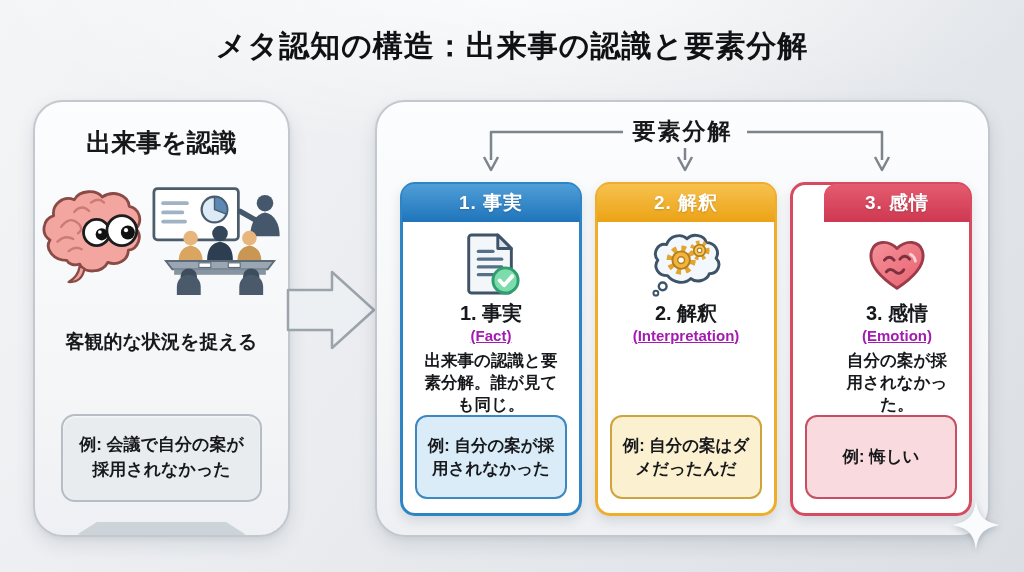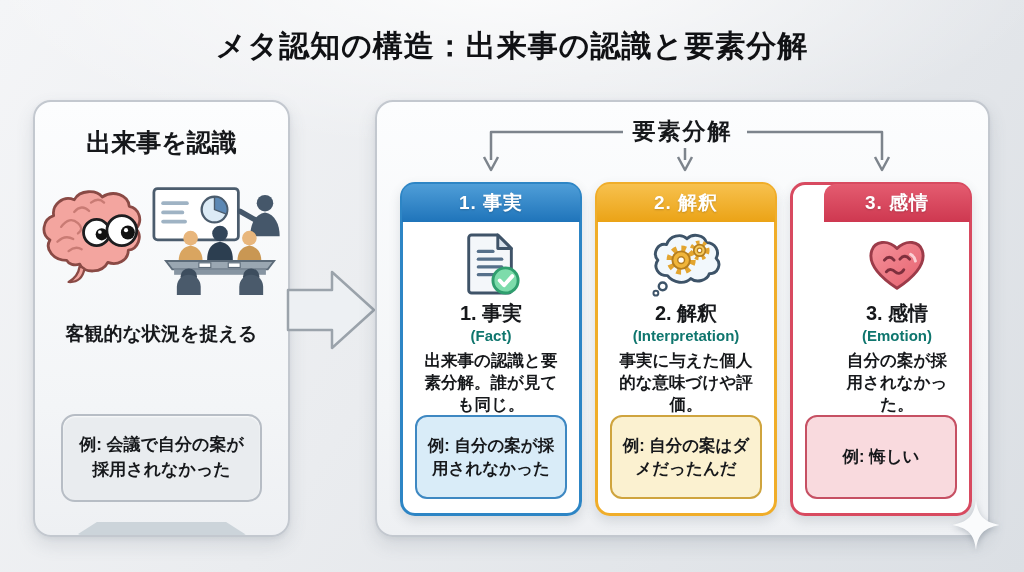--- a/index.html
+++ b/index.html
@@ -27,21 +27,21 @@
     font-size: 30px;
     font-weight: 800;
     letter-spacing: 1px;
     color: #101114;
   }
 
   
   .panel {
     position: absolute;
     border: 2px solid #c3c8cf;
-    border-radius: 18px;
+    border-radius: 30px;
     background: linear-gradient(180deg, #fcfdfe 0%, #f3f5f7 70%, #eef0f3 100%);
     box-shadow: 0 8px 18px rgba(80,90,105,.14), 0 2px 4px rgba(80,90,105,.08);
   }
   .left-panel  { left: 33px;  top: 100px; width: 257px; height: 437px; }
   .right-panel { left: 375px; top: 100px; width: 615px; height: 437px; }
 
   
   .left-panel::after {
     content: "";
     position: absolute;
@@ -62,21 +62,21 @@
   }
   .illustration {
     margin-top: 16px;
     height: 132px;
     display: flex;
     align-items: center;
     justify-content: center;
     gap: 4px;
   }
   .left-caption {
-    margin-top: 14px;
+    margin-top: 22px;
     text-align: center;
     font-size: 19px;
     font-weight: 800;
     white-space: nowrap;
   }
   .left-example {
     position: absolute;
     left: 26px; right: 26px; top: 312px;
     height: 88px;
     background: #e9ecef;
@@ -147,21 +147,21 @@
     text-shadow: 0 1px 2px rgba(0,0,0,.18);
   }
   .card-body {
     display: flex;
     flex-direction: column;
     align-items: center;
     padding: 8px 8px 0;
   }
   .card-icon { height: 68px; display: flex; align-items: center; justify-content: center; }
   .card-title { margin-top: 2px; font-size: 20px; font-weight: 800; }
-  .card-subtitle { font-size: 15px; font-weight: 800; color: #0f766e; }
+  .card-subtitle { font-size: 15px; font-weight: 800; color: #a21caf; text-decoration: underline; }
   .card-desc {
     margin-top: 6px;
     padding: 0 8px;
     text-align: center;
     font-size: 16.5px;
     font-weight: 800;
     line-height: 1.32;
   }
   .card-example {
     position: absolute;
@@ -316,21 +316,20 @@
             <circle cx="34" cy="31" r="3.5" fill="#fff" stroke="#b57e1e" stroke-width="1.5"></circle>
             <circle cx="53" cy="21" r="8" fill="none" stroke="#e3a52f" stroke-width="4.5" stroke-dasharray="3.4 3.4"></circle>
             <circle cx="53" cy="21" r="6" fill="#f5c95e" stroke="#b57e1e" stroke-width="1.8"></circle>
             <circle cx="53" cy="21" r="2.3" fill="#fff" stroke="#b57e1e" stroke-width="1.2"></circle>
             <circle cx="15" cy="58" r="4" fill="#fff" stroke="#3d5368" stroke-width="2.5"></circle>
             <circle cx="8" cy="65" r="2.5" fill="#fff" stroke="#3d5368" stroke-width="2"></circle>
           </svg>
         </span>
         <div class="card-title">2. 解釈</div>
         <div class="card-subtitle">(Interpretation)</div>
-        <div class="card-desc">事実に与えた個人的な意味づけや評価。</div>
       </div>
       <div class="card-example">例: 自分の案はダメだったんだ</div>
     </div>
 
     <div class="card card-2" style="--accent: #d84a60; --header-top: #e45c70; --header-bottom: #ce3850; --ex-bg: #f9dade; --ex-border: #c65063;">
       <div class="card-header">3. 感情</div>
       <div class="card-body">
         <span class="card-icon">
           <svg width="64" height="60" viewBox="0 0 66 60">
             <defs>

